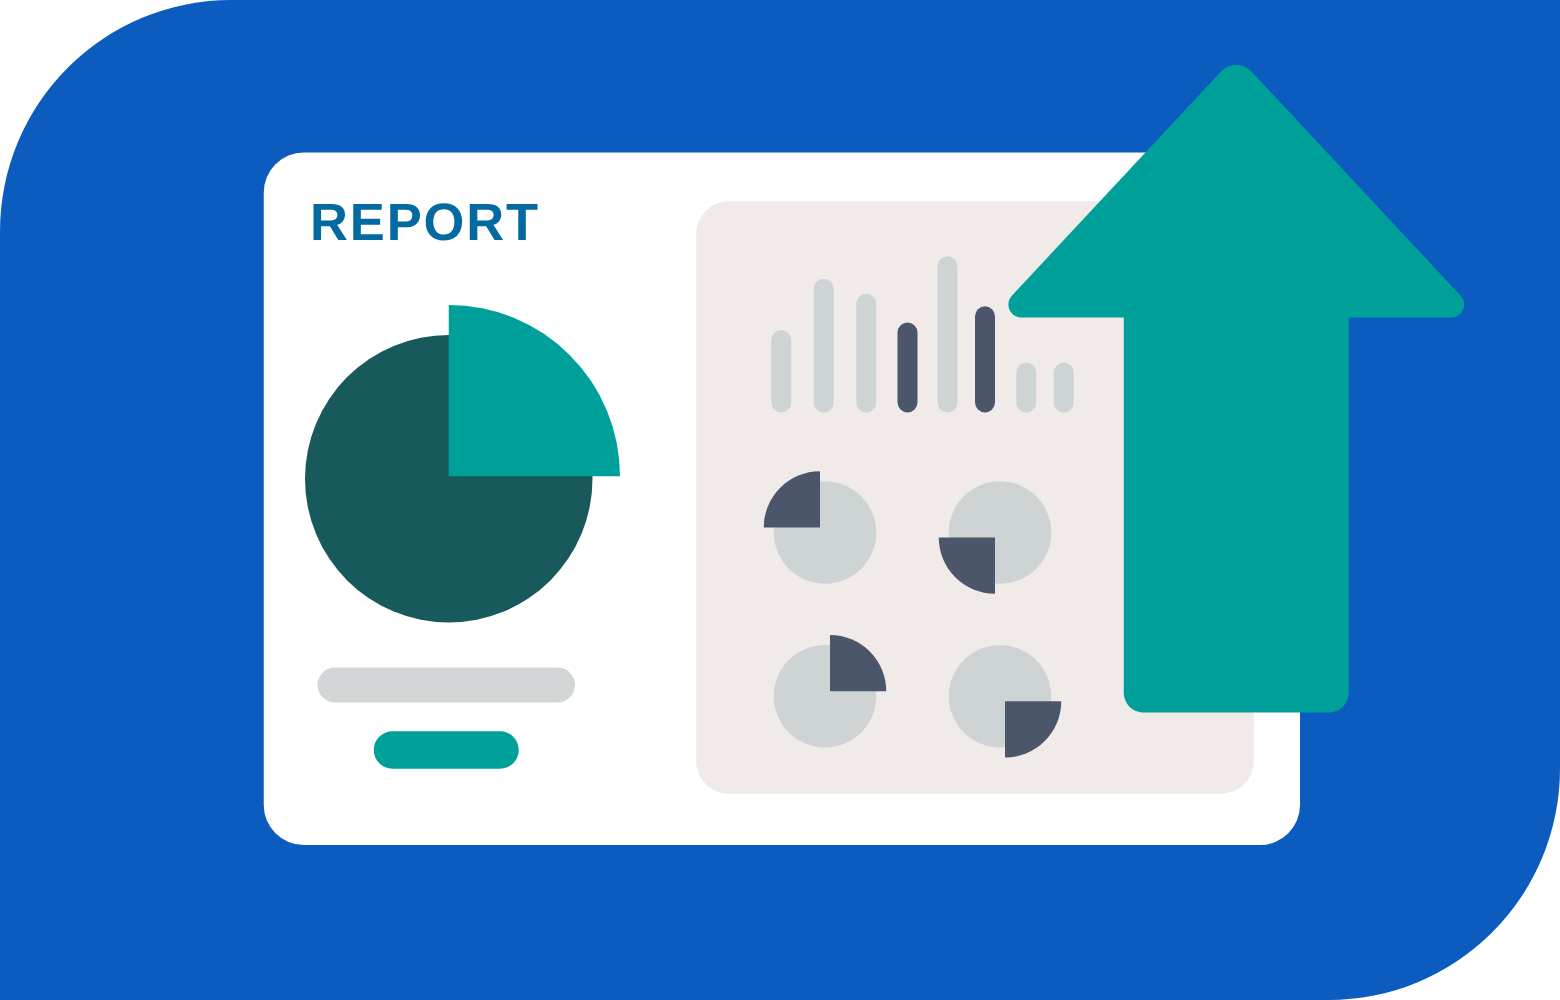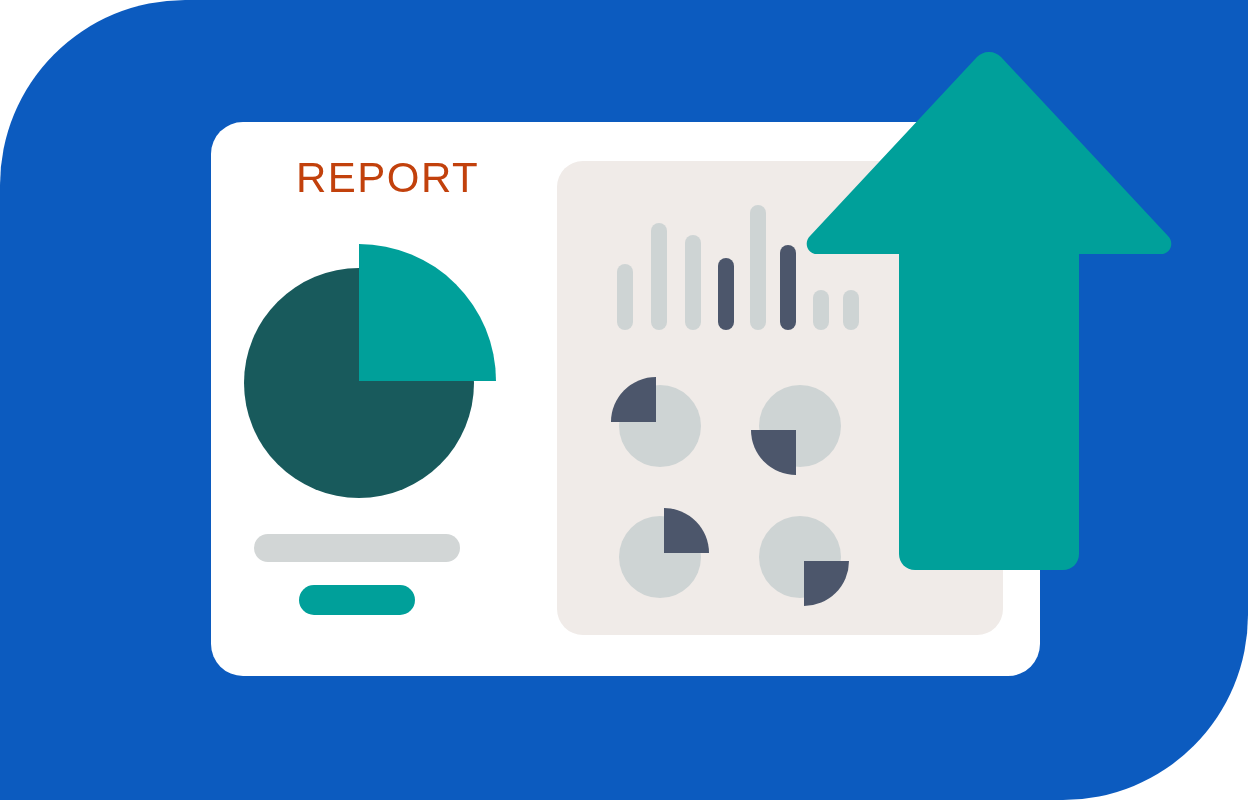--- a/index.html
+++ b/index.html
@@ -43,26 +43,25 @@
     background: #FFFFFF;
     border-radius: 32px;
   }
 
   
   .card-title {
     position: absolute;
     left: 248px;
     top: 157px;
     font-size: 42px;
-    font-weight: normal;
+    font-weight: bold;
     letter-spacing: 1.5px;
-    color: #c2410c;
+    color: #0369a1;
     line-height: 1;
     white-space: nowrap;
-    margin-left: 48px;
   }
 
   
   .big-pie {
     position: absolute;
     left: 244px;
     top: 268px;
     width: 230px;
     height: 230px;
   }

